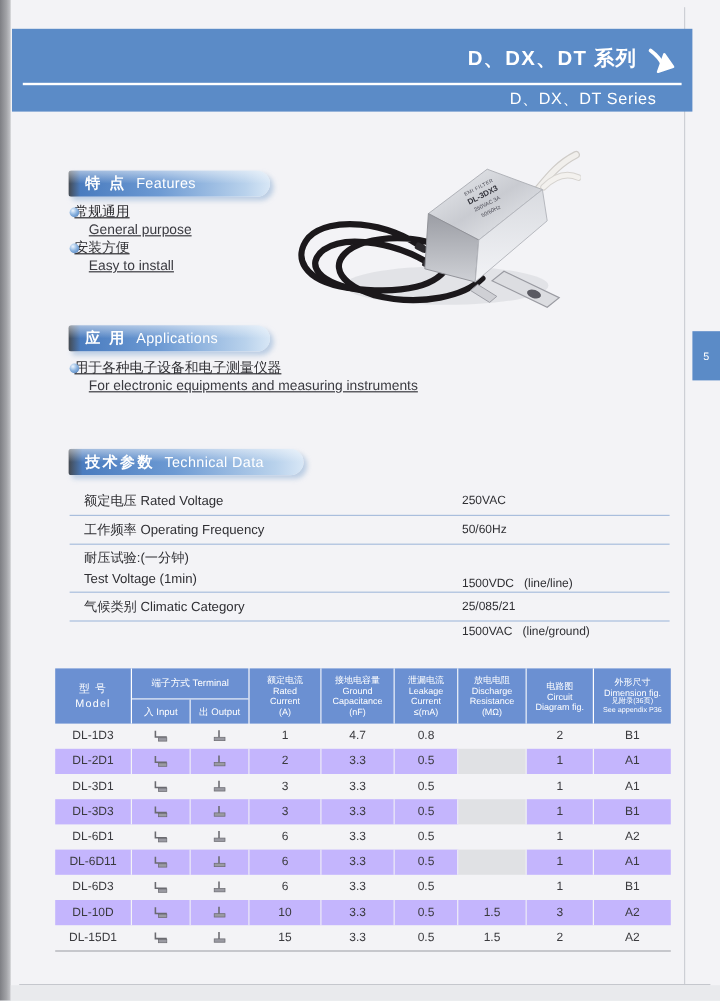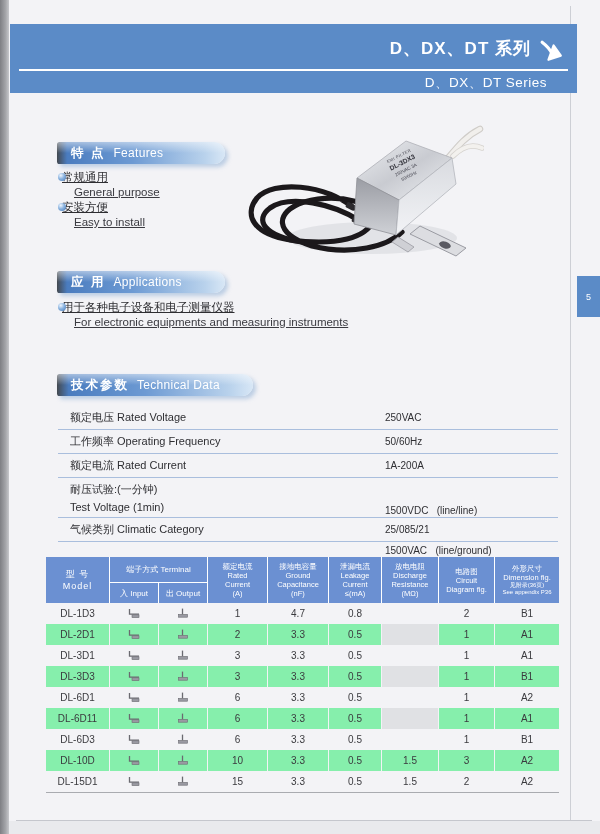--- a/index.html
+++ b/index.html
@@ -76,21 +76,21 @@
   .pt-hcell.dimension{width:64px;border-right:none;}
   .dim-small{font-size:6px;line-height:7px;}
 
   .p-row{display:flex;height:21px;}
   .p-cell{box-sizing:border-box;border-right:1px solid transparent;
     display:flex;align-items:center;justify-content:center;
     font-size:10px;color:#3a3a3e;}
   .col-model{width:64px;text-align:center;} .col-input{width:49px;} .col-output{width:49px;}
   .col-rated{width:60px;} .col-ground{width:61px;text-align:right;} .col-leakage{width:53px;}
   .col-discharge{width:57px;} .col-circuit{width:56px;} .col-dimension{width:64px;border-right:none;}
-  .p-row.striped .p-cell{background:#86efac;border-right-color:#f3f3f6;}
+  .p-row.striped .p-cell{background:#c4b5fd;border-right-color:#f3f3f6;}
   .p-row.striped .p-cell.lighter{background:#e0e1e4;}
   .term-icon{display:block;}
 </style>
 </head>
 <body>
 
 <div class="stage">
   <div class="scan-edge"></div>
   <div class="page"></div>
   <div class="frame-v"></div>
@@ -193,24 +193,20 @@
   </div>
 
   <div class="tech-specs">
     <div class="t-row single">
       <div class="t-label">额定电压 Rated Voltage</div>
       <div class="t-value">250VAC</div>
     </div>
     <div class="t-row single">
       <div class="t-label">工作频率 Operating Frequency</div>
       <div class="t-value">50/60Hz</div>
-    </div>
-    <div class="t-row single">
-      <div class="t-label">额定电流 Rated Current</div>
-      <div class="t-value">1A-200A</div>
     </div>
     <div class="t-row double">
       <div class="t-label">
         <div class="t-line">耐压试验:(一分钟)</div>
         <div class="t-line">Test Voltage (1min)</div>
       </div>
       <div class="t-value">
         <div class="t-line">1500VDC   (line/line)</div>
         <div class="t-line">1500VAC   (line/ground)</div>
       </div>

